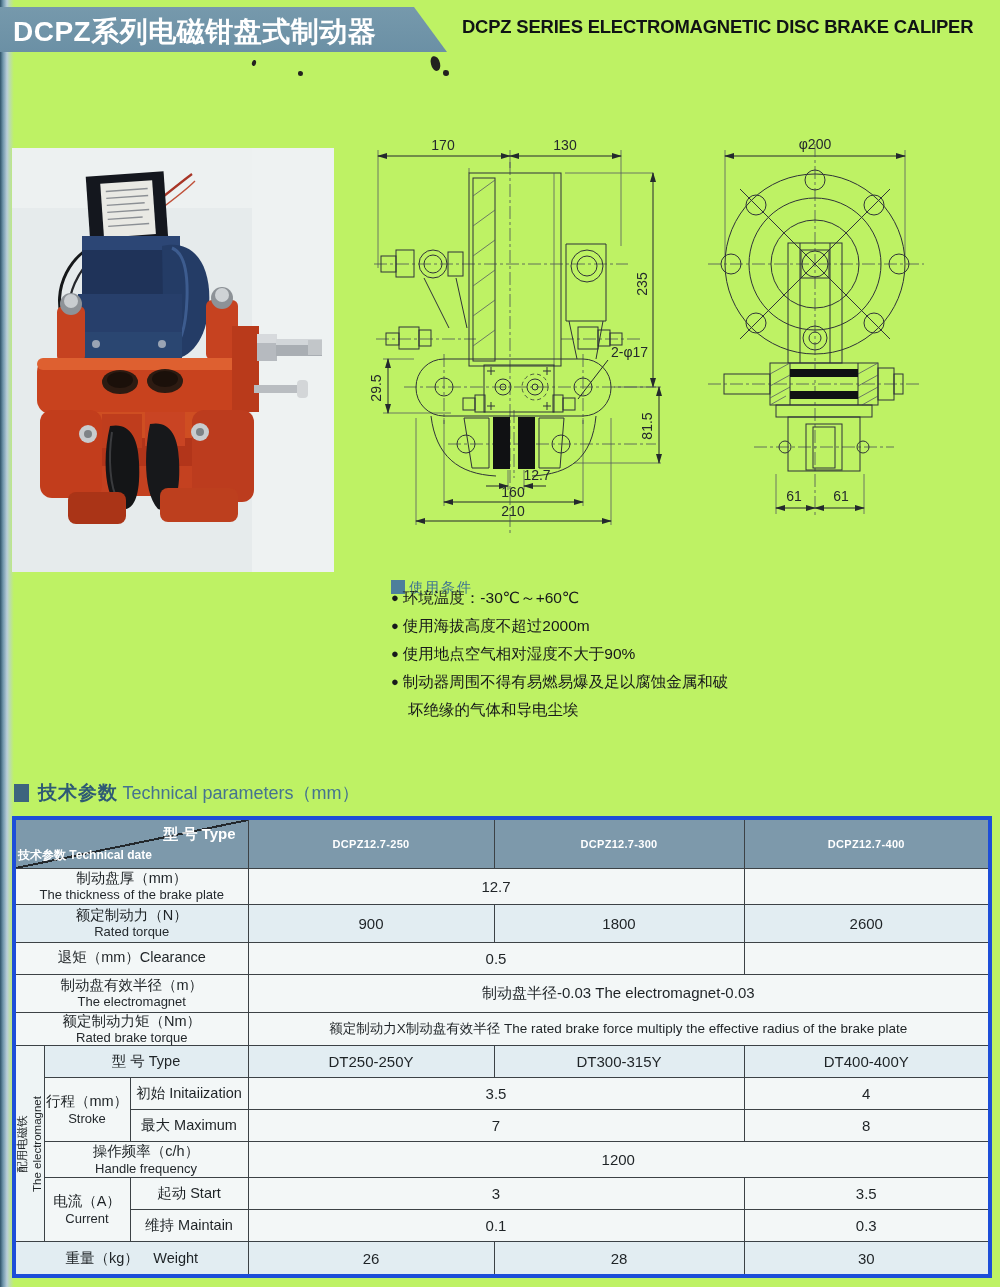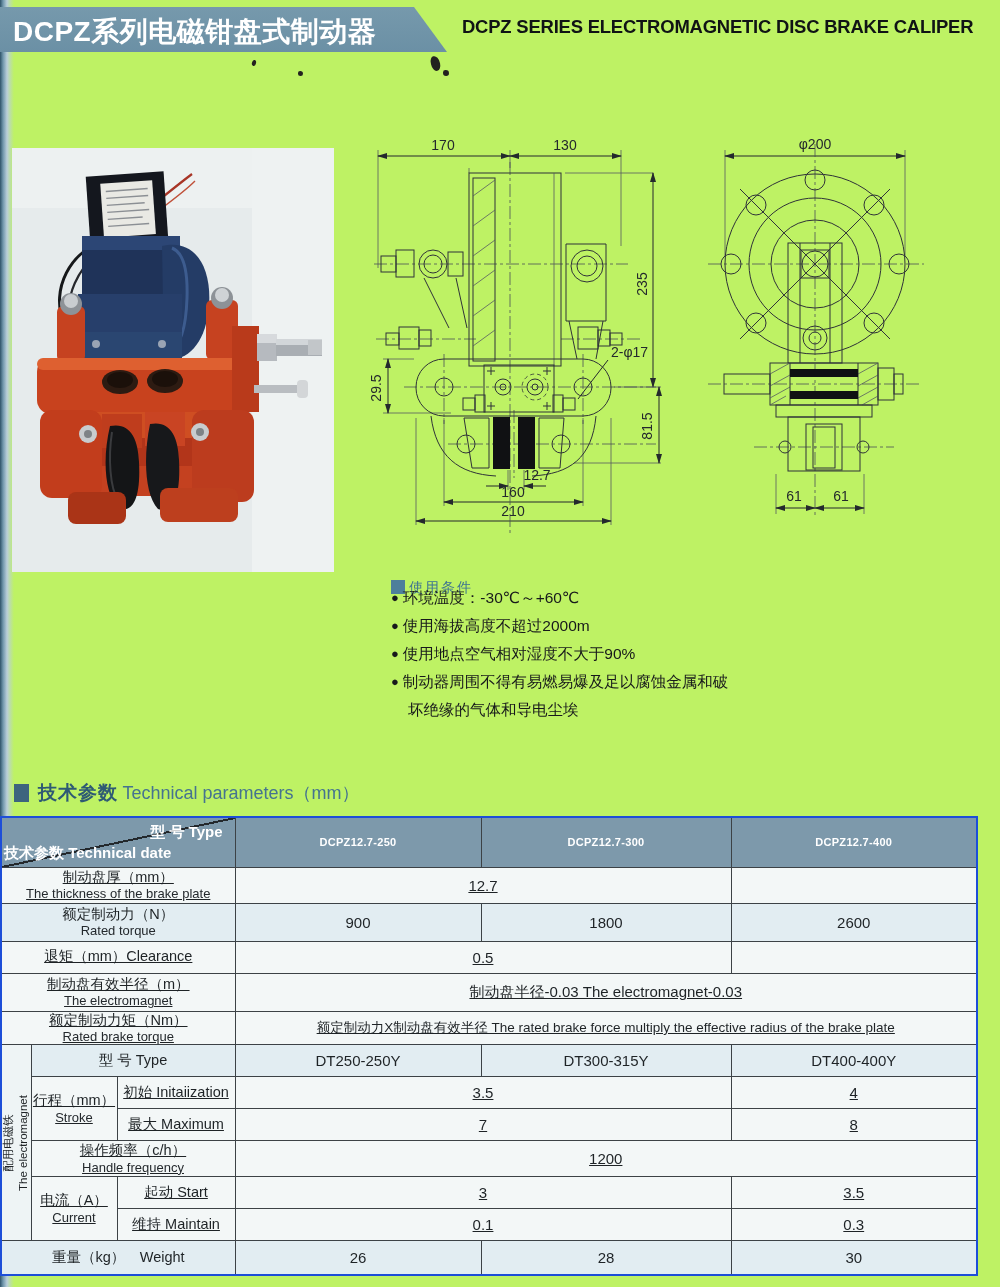--- a/index.html
+++ b/index.html
@@ -31,32 +31,32 @@
   #cond-title .cn{font-size:14px;color:#3d7391;letter-spacing:2px;}
   #param-title .sq{width:15px;height:18px;background:#3d647e;vertical-align:-3px;}
   #param-title .cn{font-size:19px;font-weight:bold;color:#2e5a74;letter-spacing:1px;}
   #param-title .en{font-size:18px;color:#457390;}
   
   #conditions{position:absolute;left:391px;top:584px;width:580px;font-size:15.5px;color:#17191b;}
   #conditions .item{line-height:28px;white-space:nowrap;}
   #conditions .blt{font-size:13px;margin-right:4px;vertical-align:1px;}
   #conditions .cont{padding-left:17px;}
   
-  #ptable{position:absolute;left:0;top:816px;width:976px;border-collapse:collapse;table-layout:fixed;
-    border:2px solid #1d4ed8;}
+  #ptable{position:absolute;left:12px;top:816px;width:976px;border-collapse:collapse;table-layout:fixed;
+    border:4px solid #1d4ed8;}
   #ptable td{border:1px solid #3c4246;padding:0;text-align:center;vertical-align:middle;overflow:hidden;}
   #ptable .hdr{background:#7d99ab;color:#fff;font-size:11px;font-weight:bold;letter-spacing:.3px;}
   #ptable td.corner{position:relative;background:#7d99ab;
     background-image:linear-gradient(to bottom right,rgba(0,0,0,0) calc(50% - 1px),#23282c calc(50% - 1px),#23282c calc(50% + 1px),rgba(0,0,0,0) calc(50% + 1px)),linear-gradient(#7d99ab,#7d99ab);}
   td.corner .ct{position:absolute;top:5px;right:12px;color:#fff;font-size:15px;font-weight:bold;}
-  td.corner .cb{position:absolute;bottom:4px;left:2px;color:#fff;font-size:15px;font-weight:bold;white-space:nowrap;}
+  td.corner .cb{position:absolute;bottom:4px;left:2px;color:#fff;font-size:12px;font-weight:bold;white-space:nowrap;}
   .lbl .cnl{font-size:14.5px;line-height:1.2;}
   .lbl .enl{font-size:13px;line-height:1.2;color:#24292d;}
   .val{font-size:15px;}
-  .rowa{background:#f3f7f7;text-decoration:underline;}
+  .rowa{background:#f3f7f7;}
   .rowb{background:#e2edf2;}
   td.vcell{position:relative;background:#eef4f5;}
   .vwrap{position:absolute;left:50%;top:50%;transform:translate(-50%,-50%) rotate(-90deg);
     white-space:nowrap;text-align:center;font-size:11.5px;line-height:1.3;color:#1e2326;}
   
   .abs{position:absolute;}
   svg text{font-family:"Liberation Sans","DejaVu Sans",sans-serif;}
 </style>
 </head>
 <body>

